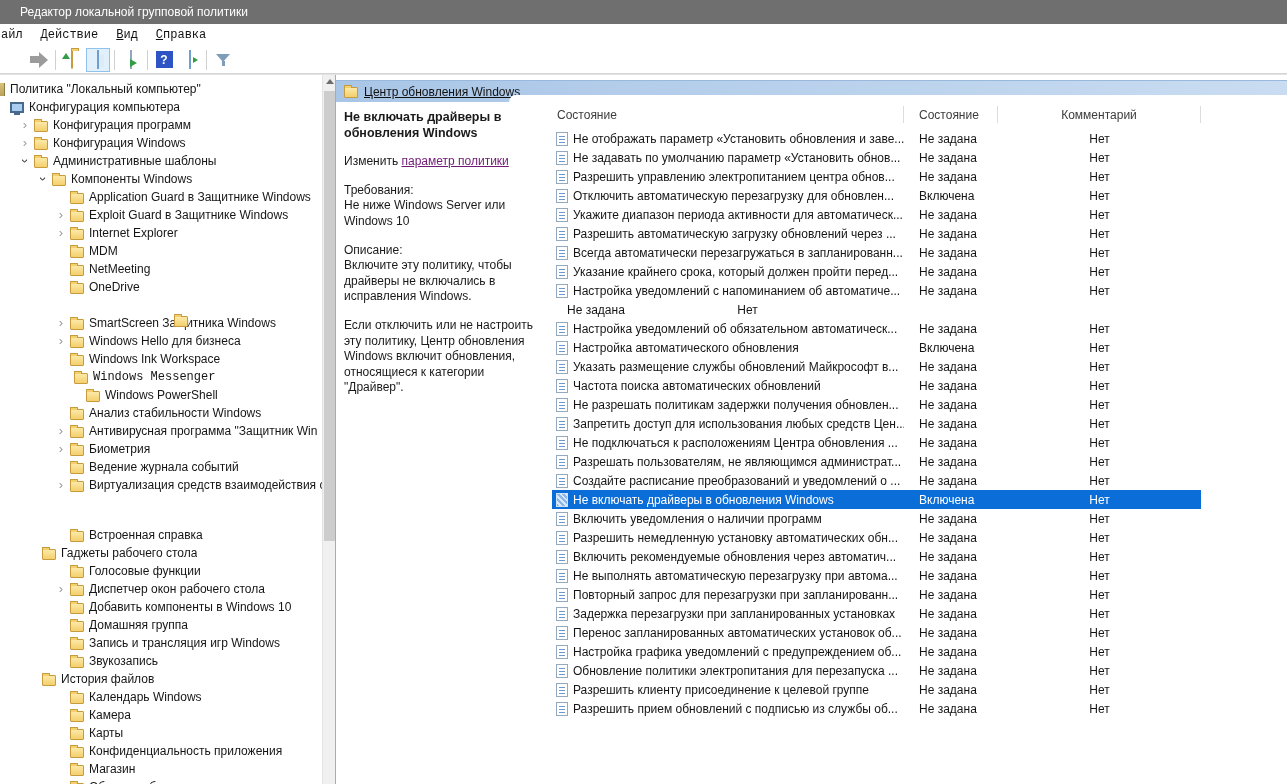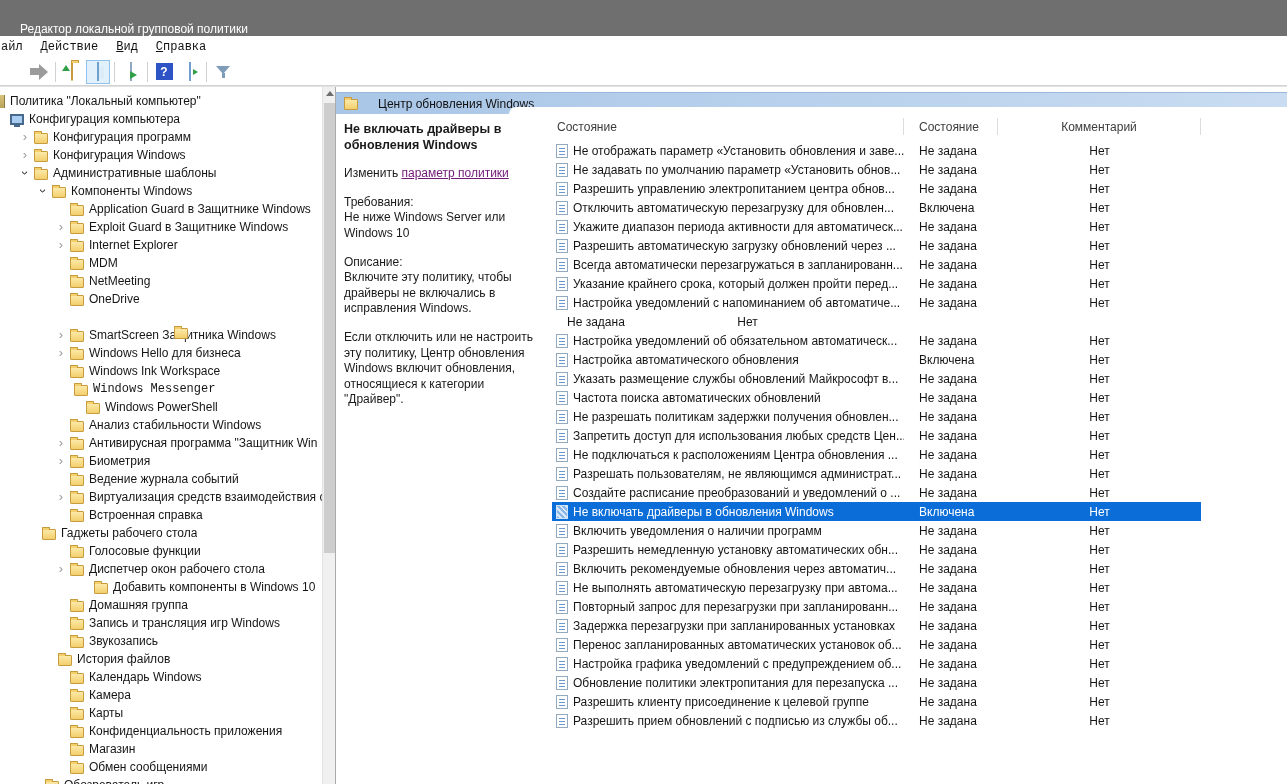--- a/index.html
+++ b/index.html
@@ -1,22 +1,22 @@
 <!DOCTYPE html>
 <html><head>
 <meta charset="utf-8">
 <style>
   * { margin:0; padding:0; box-sizing:border-box; }
   html,body { width:1287px; height:784px; overflow:hidden;
     font-family:"Liberation Sans","DejaVu Sans",sans-serif; background:#fff; }
   .window { width:1287px; height:784px; display:flex; flex-direction:column; }
 
   
-  .titlebar { height:36px; background:#6f6f6f; color:#fff; font-size:12px;
-    display:flex; align-items:flex-end; padding-left:20px; flex:0 0 auto; }
+  .titlebar { height:24px; background:#6f6f6f; color:#fff; font-size:12px;
+    display:flex; align-items:center; padding-left:20px; flex:0 0 auto; }
 
   
   .menubar { height:22px; background:#fff; display:flex; align-items:center; font-size:12px; color:#111; flex:0 0 auto; }
   .menu-item { padding:3px 9px; cursor:default;font-family:Liberation Mono, monospace; }
   .menu-item:first-child { padding-left:1px; }
   .menu-item u { text-decoration:underline; }
 
   
   .toolbar { height:28px; background:#fff; border-bottom:1px solid #d4d4d4;
     display:flex; align-items:center; padding-left:0; flex:0 0 auto; overflow:hidden; }
@@ -80,21 +80,21 @@
   .vscroll { width:13px; flex:0 0 auto; background:#f0f0f0; border-left:1px solid #e3e3e3; position:relative; }
   .vscroll .arr { position:absolute; top:4px; left:3px; width:0; height:0;
     border-left:4px solid transparent; border-right:4px solid transparent; border-bottom:5px solid #6d6d6d; }
   .vscroll .thumb { position:absolute; top:16px; left:1px; width:11px; height:450px; background:#cdcdcd; }
 
   
   .right-panel { flex:1 1 auto; display:flex; flex-direction:column; overflow:hidden; background:#fff; padding-top:5px; }
   .panel-header { height:22px; flex:0 0 auto; position:relative;
     background:linear-gradient(to right,#a9c6e7,#c9dcf1); border-top:1px solid #98b9dc;
     display:flex; align-items:center; font-size:12px; color:#111; padding-left:8px; }
-  .panel-header .hdr-title { margin-left:20px; }
+  .panel-header .hdr-title { margin-left:6px;text-decoration:underline; }
   .card-notch { position:absolute; left:173px; right:0; bottom:0; height:7px; background:#fff; border-top-left-radius:8px; }
 
   .panel-body { flex:1 1 auto; display:flex; overflow:hidden; }
 
   
   .desc-pane { width:216px; flex:0 0 auto; padding:8px 6px 0 8px; font-size:12px; line-height:1.3; color:#1a1a1a; }
   .desc-title { font-weight:bold; font-size:12.5px; line-height:1.25; }
   .desc-block { margin-top:13px; }
   .desc-link { color:#701a75; text-decoration:underline; cursor:pointer; }
 
@@ -282,61 +282,61 @@
           <div class="tree-row" style="padding-left: 52px;">
             <span class="tw hidden-slot">›</span>
             <span class="ic ic-folder"></span>
             <span class="tree-label">Ведение журнала событий</span>
           </div>
           <div class="tree-row" style="padding-left: 52px;">
             <span class="tw">›</span>
             <span class="ic ic-folder"></span>
             <span class="tree-label">Виртуализация средств взаимодействия с</span>
           </div>
-          <div class="tree-row" style="padding-left: 52px;">
+          <div class="tree-row" style="padding-left: 52px; margin-top: 32px;">
             <span class="tw hidden-slot">›</span>
             <span class="ic ic-folder"></span>
             <span class="tree-label">Встроенная справка</span>
           </div>
           <div class="tree-row" style="padding-left: 24px;">
             <span class="tw hidden-slot">›</span>
             <span class="ic ic-folder"></span>
             <span class="tree-label">Гаджеты рабочего стола</span>
           </div>
           <div class="tree-row" style="padding-left: 52px;">
             <span class="tw hidden-slot">›</span>
             <span class="ic ic-folder"></span>
             <span class="tree-label">Голосовые функции</span>
           </div>
           <div class="tree-row" style="padding-left: 52px;">
             <span class="tw">›</span>
             <span class="ic ic-folder"></span>
             <span class="tree-label">Диспетчер окон рабочего стола</span>
           </div>
-          <div class="tree-row" style="padding-left: 76px;">
+          <div class="tree-row" style="padding-left: 52px;">
             <span class="tw hidden-slot">›</span>
             <span class="ic ic-folder"></span>
             <span class="tree-label">Добавить компоненты в Windows 10</span>
           </div>
           <div class="tree-row" style="padding-left: 52px;">
             <span class="tw hidden-slot">›</span>
             <span class="ic ic-folder"></span>
             <span class="tree-label">Домашняя группа</span>
           </div>
           <div class="tree-row" style="padding-left: 52px;">
             <span class="tw hidden-slot">›</span>
             <span class="ic ic-folder"></span>
             <span class="tree-label">Запись и трансляция игр Windows</span>
           </div>
           <div class="tree-row" style="padding-left: 52px;">
             <span class="tw hidden-slot">›</span>
             <span class="ic ic-folder"></span>
             <span class="tree-label">Звукозапись</span>
           </div>
-          <div class="tree-row" style="padding-left: 40px;">
+          <div class="tree-row" style="padding-left: 24px;">
             <span class="tw hidden-slot">›</span>
             <span class="ic ic-folder"></span>
             <span class="tree-label">История файлов</span>
           </div>
           <div class="tree-row" style="padding-left: 52px;">
             <span class="tw hidden-slot">›</span>
             <span class="ic ic-folder"></span>
             <span class="tree-label">Календарь Windows</span>
           </div>
           <div class="tree-row" style="padding-left: 52px;">

